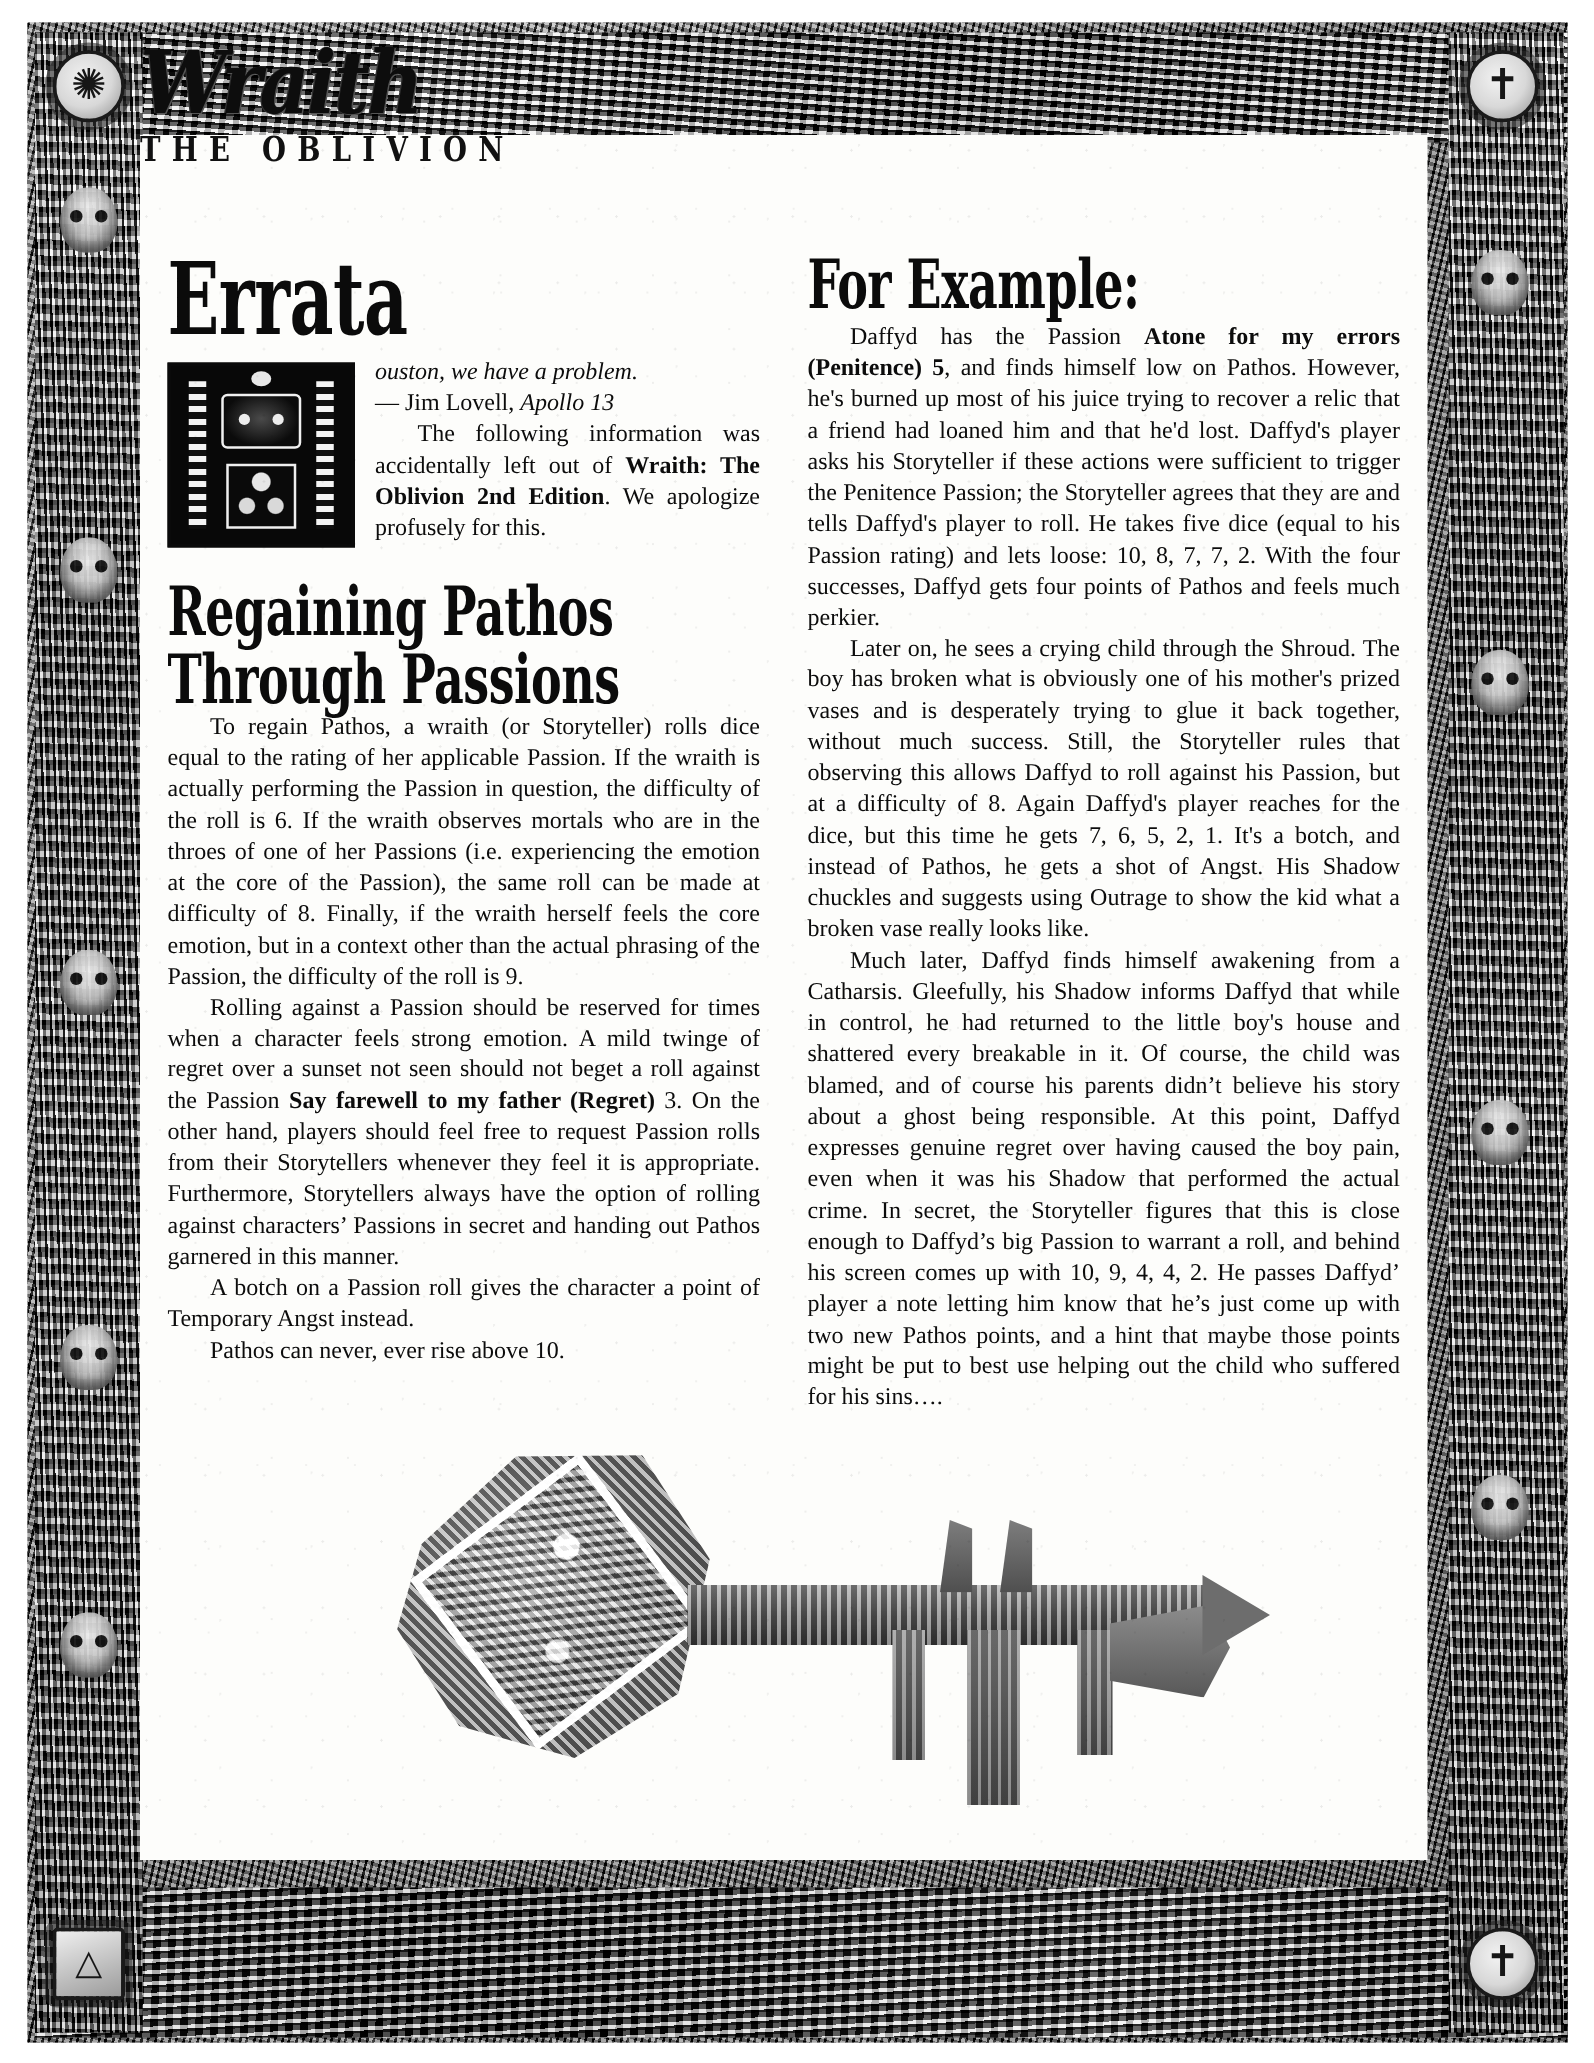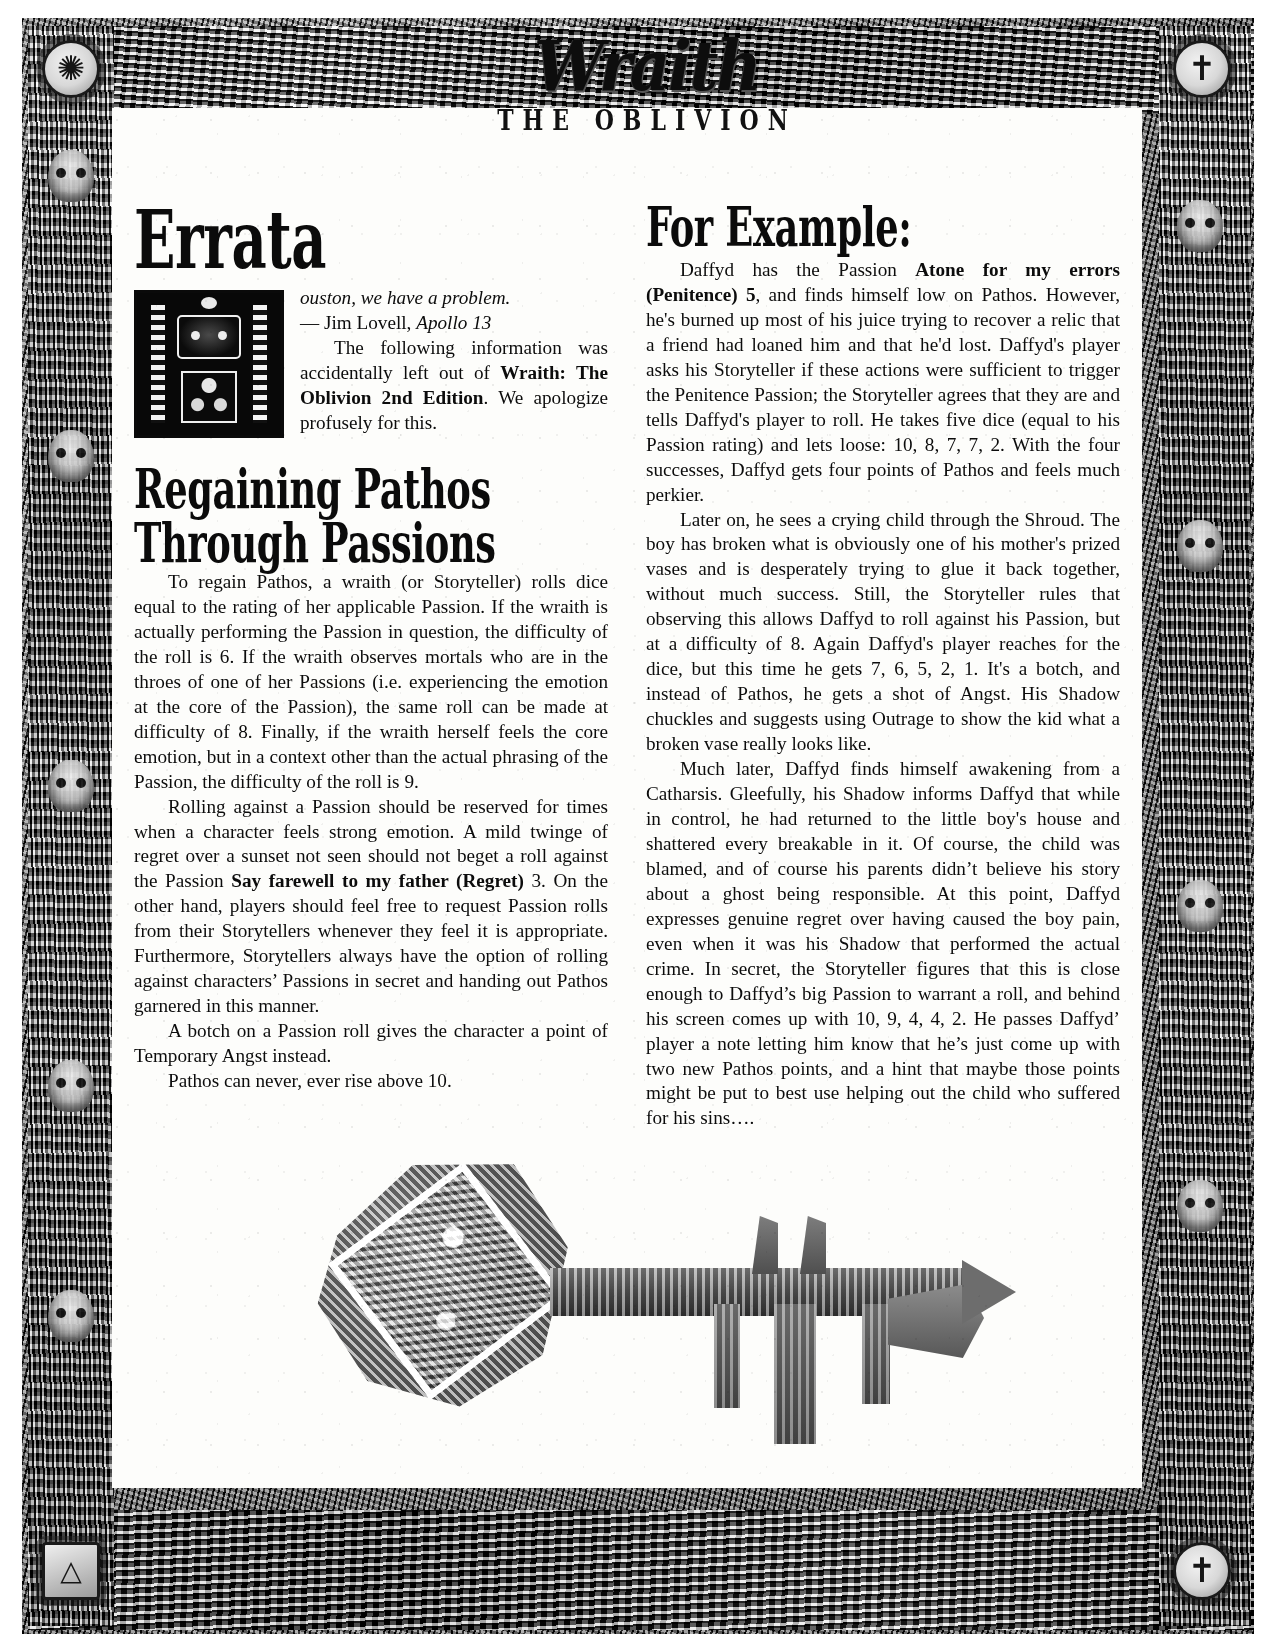--- a/index.html
+++ b/index.html
@@ -108,23 +108,21 @@
       radial-gradient(circle at 41% 88%, rgba(0,0,0,.05) 0 1px, transparent 1px),
       radial-gradient(circle at 88% 14%, rgba(0,0,0,.05) 0 1px, transparent 1px);
     background-size: 47px 53px, 61px 43px, 39px 67px, 73px 59px;
   }
 
   
   #masthead {
     position: absolute;
     left: 0; top: -70px;
     width: 1030px;
-    text-align: center;
     z-index: 5;
-    padding-left: 40px;
   }
   #logo-wraith {
     font-family: "DejaVu Serif", serif;
     font-size: 62px;
     font-weight: 700;
     font-style: italic;
     letter-spacing: -2px;
     color: #0d0d0d;
     line-height: .95;
     text-shadow: 1px 1px 0 #555, -1px 0 0 #333;

